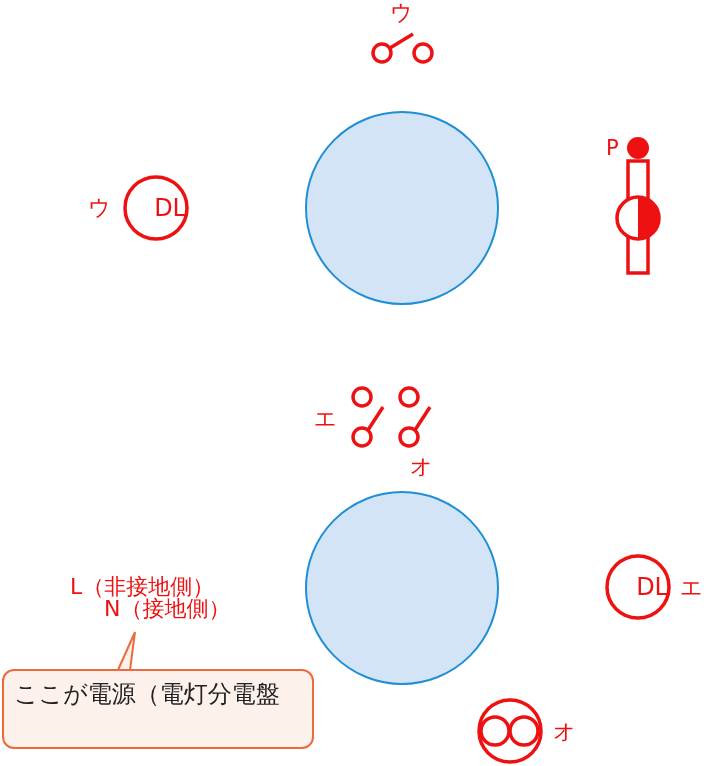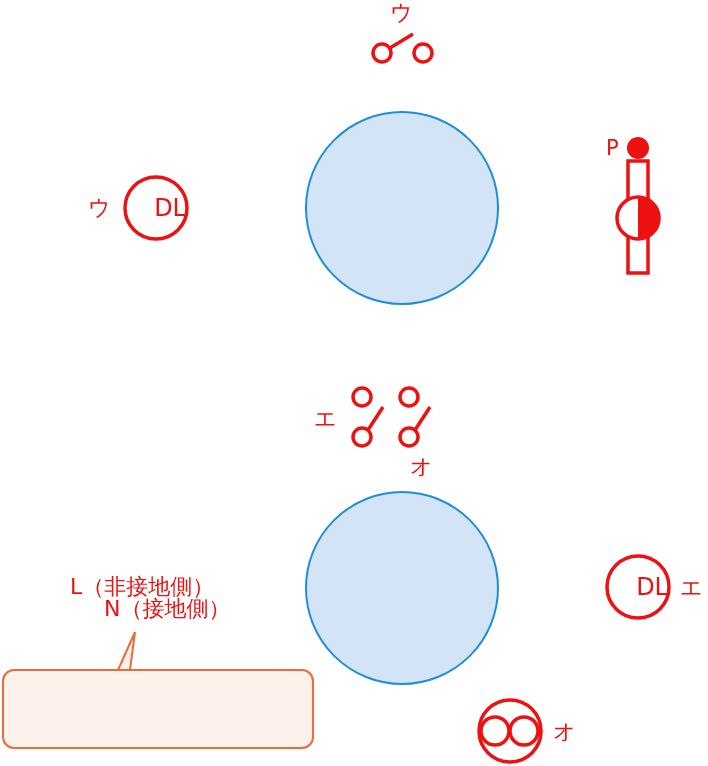--- a/index.html
+++ b/index.html
@@ -70,13 +70,14 @@
 <span class="lbl" style="left:314px; top:408px;">エ</span>
 <span class="lbl" style="left:410px; top:456px;">オ</span>
 <span class="dl-text" style="left:608px; top:575px; width:60px;">DL</span>
 <span class="lbl" style="left:680px; top:577px;">エ</span>
 <span class="lbl" style="left:553px; top:721px;">オ</span>
 
 <span class="lbl" style="left:70px; top:560px;margin-top:16px;">L（非接地側）</span>
 <span class="lbl" style="left:104px; top:598px;">N（接地側）</span>
 
 <div class="callout">
+  <div>ここが電源（電灯分電盤</div>
 </div>
 
 </body></html>

